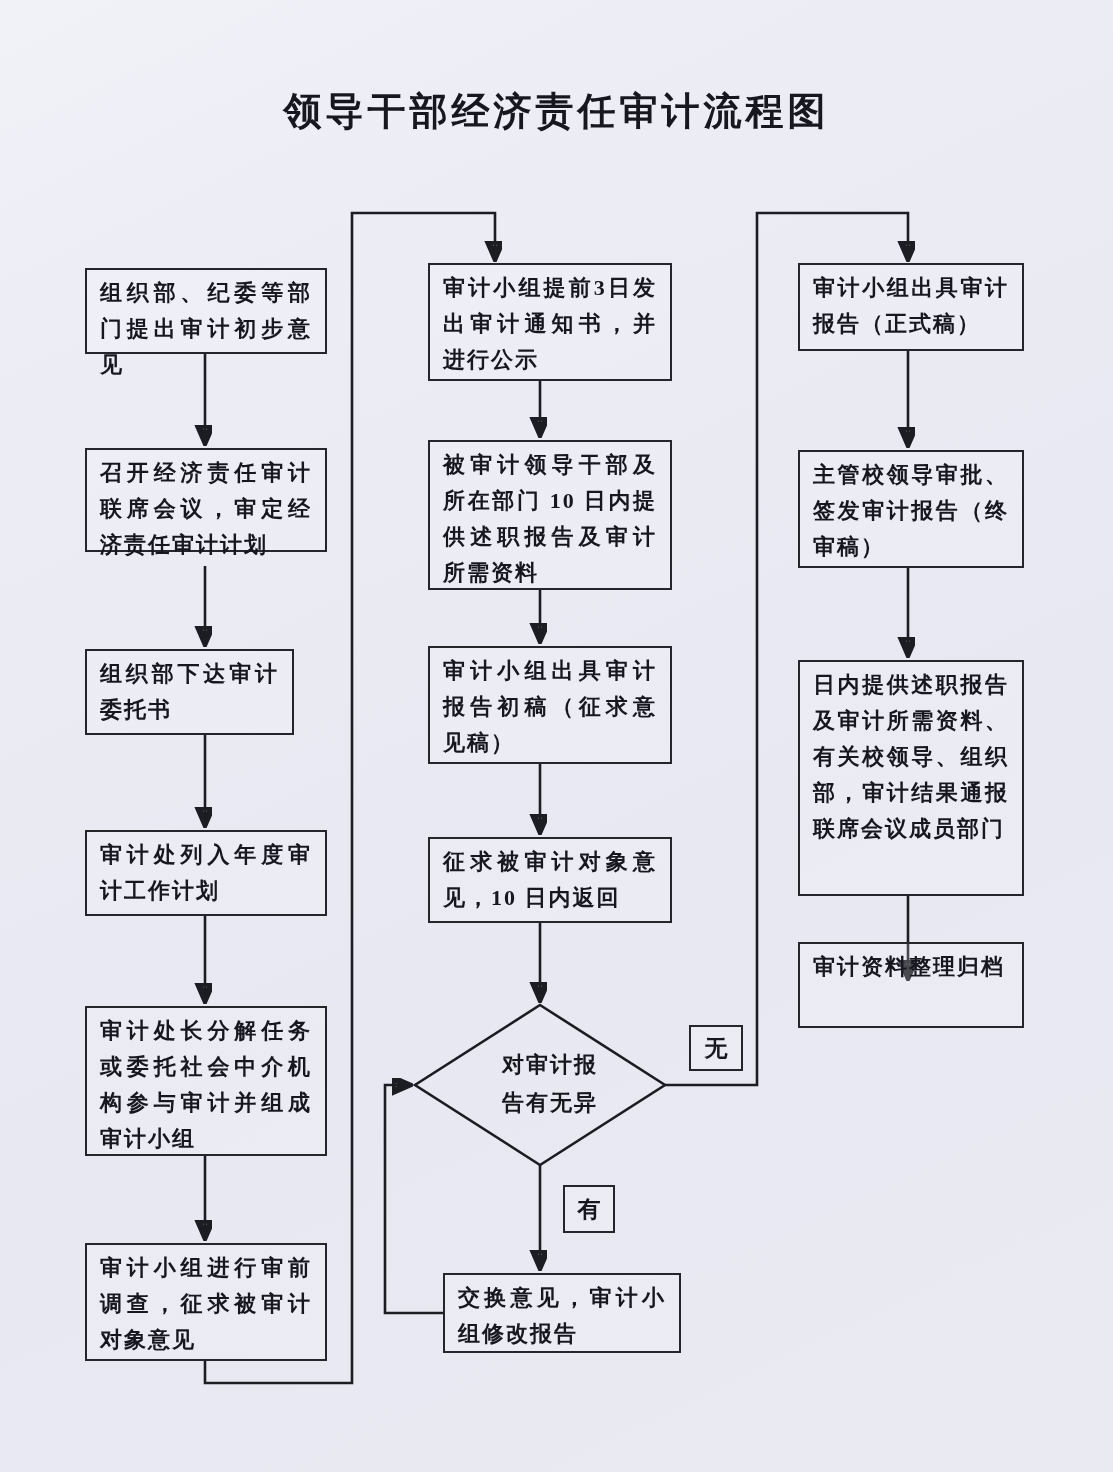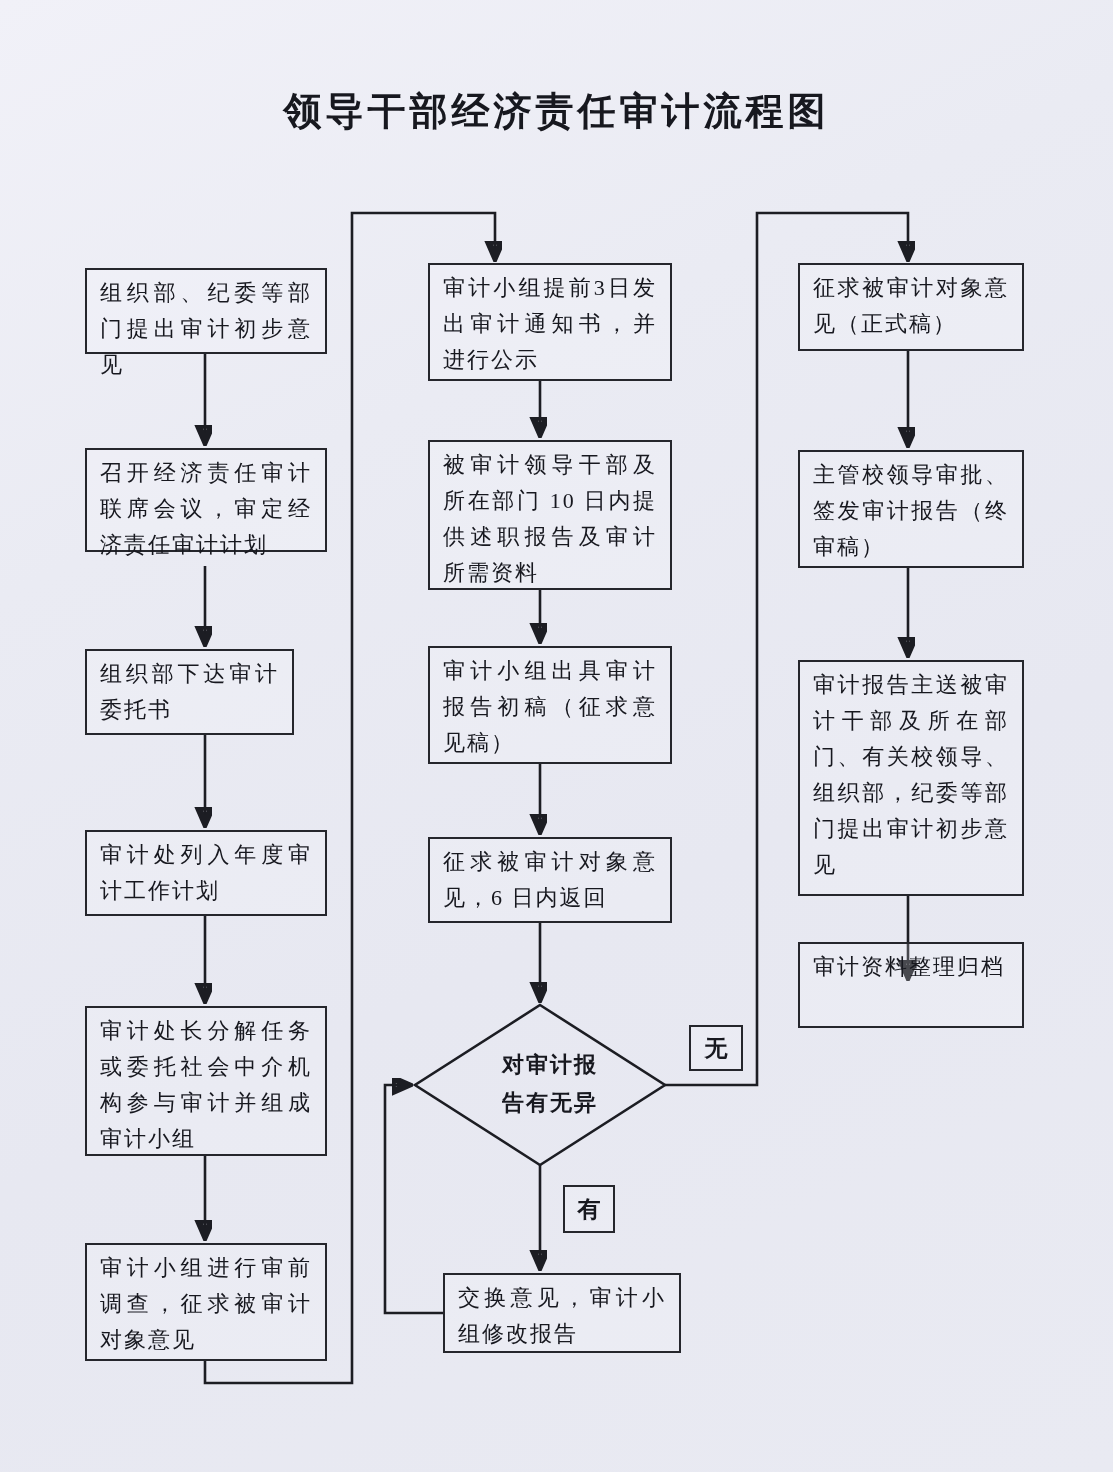--- a/index.html
+++ b/index.html
@@ -32,21 +32,21 @@
     fill:none;
     stroke:#1c1d23;
     stroke-width:2.6;
   }
   .node{
     position:absolute;
     box-sizing:border-box;
     border:2.4px solid #25262c;
     padding:5px 13px;
     font-size:22px;
-    font-weight:400;
+    font-weight:700;
     line-height:36px;
     letter-spacing:2px;
     text-align:justify;
     text-justify:inter-ideograph;
     color:#17181f;
     background:rgba(250,250,253,0.20);
   }
   .small-box{
     position:absolute;
     box-sizing:border-box;
@@ -110,25 +110,25 @@
   <div class="node" style="left:85px;top:268px;width:242px;height:86px">组织部、纪委等部门提出审计初步意见</div>
   <div class="node" style="left:85px;top:448px;width:242px;height:104px">召开经济责任审计联席会议，审定经济责任审计计划</div>
   <div class="node" style="left:85px;top:649px;width:209px;height:86px">组织部下达审计委托书</div>
   <div class="node" style="left:85px;top:1006px;width:242px;height:150px">审计处长分解任务或委托社会中介机构参与审计并组成审计小组</div>
   <div class="node" style="left:85px;top:830px;width:242px;height:86px">审计处列入年度审计工作计划</div>
   <div class="node" style="left:85px;top:1243px;width:242px;height:118px">审计小组进行审前调查，征求被审计对象意见</div>
 
   <div class="node" style="left:428px;top:263px;width:244px;height:118px">审计小组提前3日发出审计通知书，并进行公示</div>
   <div class="node" style="left:428px;top:440px;width:244px;height:150px">被审计领导干部及所在部门 10 日内提供述职报告及审计所需资料</div>
   <div class="node" style="left:428px;top:646px;width:244px;height:118px">审计小组出具审计报告初稿（征求意见稿）</div>
-  <div class="node" style="left:428px;top:837px;width:244px;height:86px">征求被审计对象意见，6 日内返回</div>
+  <div class="node" style="left:428px;top:837px;width:244px;height:86px">征求被审计对象意见，10 日内返回</div>
   <div class="diamond-label">对审计报告有无异</div>
   <div class="node" style="left:443px;top:1273px;width:238px;height:80px">交换意见，审计小组修改报告</div>
 
   <div class="small-box" style="left:689px;top:1025px;width:54px;height:46px">无</div>
   <div class="small-box" style="left:563px;top:1185px;width:52px;height:48px">有</div>
 
-  <div class="node" style="left:798px;top:263px;width:226px;height:88px">征求被审计对象意见（正式稿）</div>
+  <div class="node" style="left:798px;top:263px;width:226px;height:88px">审计小组出具审计报告（正式稿）</div>
   <div class="node" style="left:798px;top:450px;width:226px;height:118px">主管校领导审批、签发审计报告（终审稿）</div>
-  <div class="node" style="left:798px;top:660px;width:226px;height:236px">审计报告主送被审计干部及所在部门、有关校领导、组织部，纪委等部门提出审计初步意见</div>
+  <div class="node" style="left:798px;top:660px;width:226px;height:236px">日内提供述职报告及审计所需资料、有关校领导、组织部，审计结果通报联席会议成员部门</div>
   <div class="node" style="left:798px;top:942px;width:226px;height:86px">审计资料整理归档</div>
 
 </div>
 
 </body></html>

